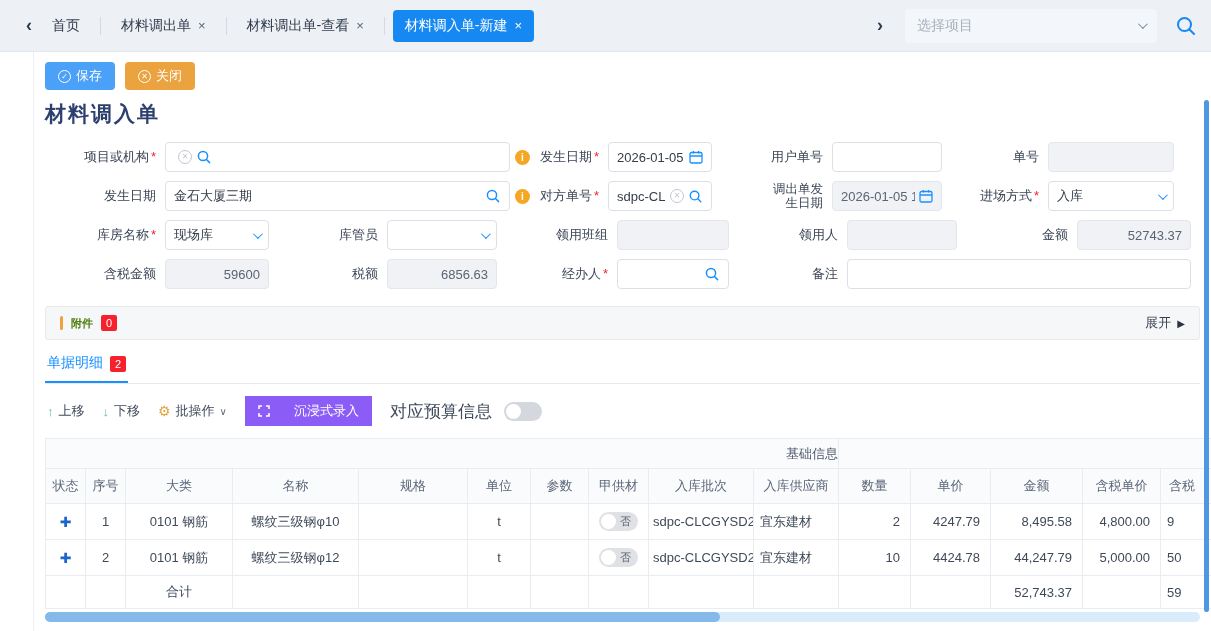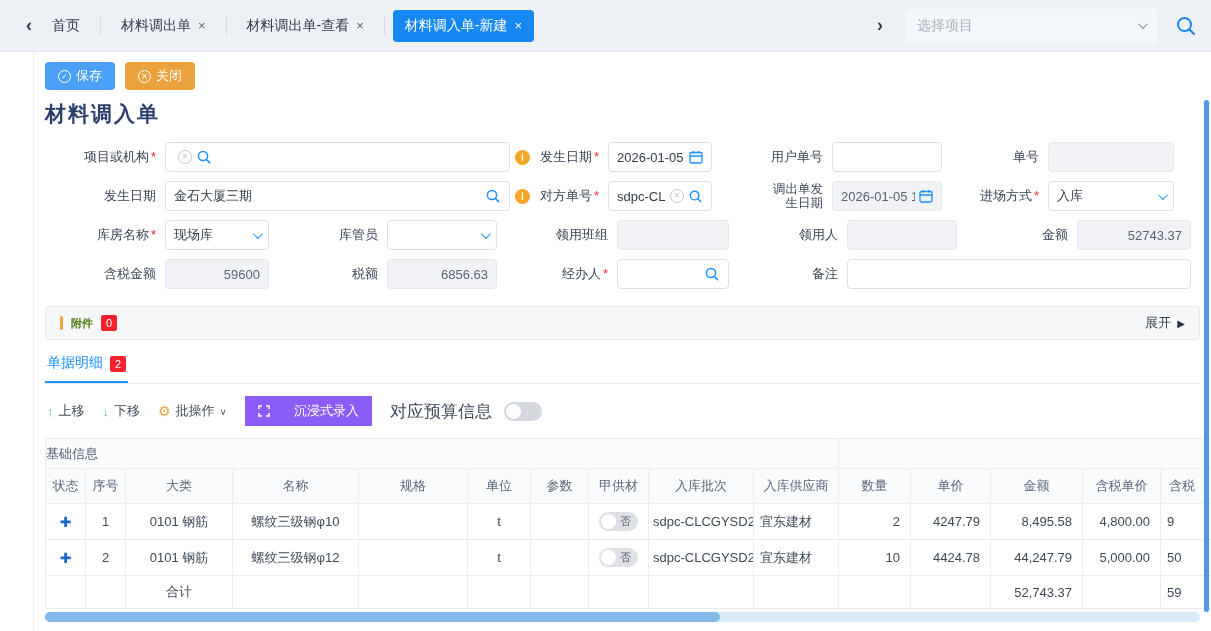--- a/index.html
+++ b/index.html
@@ -66,21 +66,21 @@
   .caret { color:#606b7d; font-size:10px; }
   .btn-immersive { background:#8b5cf6; color:#fff; border:none; border-radius:0; height:30px; padding:0 13px; font-size:13px; display:flex; align-items:center; gap:24px; cursor:pointer; font-family:inherit; }
   .toggle { width:38px; height:19px; border-radius:10px; background:#d4d7dd; position:relative; cursor:pointer; flex:none; }
   .toggle .knob { position:absolute; left:2px; top:2px; width:15px; height:15px; background:#fff; border-radius:50%; }
   .budget { display:flex; align-items:center; gap:12px; font-size:17px; color:#3f4a5a; }
 
   
   .table-wrap { width:1166px; overflow:hidden; }
   table.grid { border-collapse:collapse; table-layout:fixed; width:1225px; }
   table.grid th, table.grid td { border:1px solid #e9edf1; font-weight:normal; font-size:13px; overflow:hidden; white-space:nowrap; }
-  tr.group-row th { height:30px; background:#fafbfc; color:#4c576b; text-align:left; }
+  tr.group-row th { height:30px; background:#fafbfc; color:#4c576b; text-align:right; }
   tr.head-row th { height:35px; background:#fafbfc; color:#5c677a; text-align:center; }
   tr.head-row th.hleft { text-align:left; padding-left:8px; }
   tr.data-row td { height:36px; color:#3f4a58; background:#fff; }
   tr.total-row td { height:33px; color:#3f4a58; background:#fff; }
   .c-center { text-align:center; }
   .c-left { text-align:left; padding-left:6px;margin-left:45px; }
   .c-num { text-align:right; padding-right:10px; }
   .c-link { text-align:left; padding-left:4px; color:#3d9df2; cursor:pointer; }
   .plus { color:#1a66cc; font-weight:bold; font-size:14px; cursor:pointer; }
   .mini-toggle { display:inline-flex; align-items:center; width:39px; height:19px; border-radius:10px; background:#dfe1e5; position:relative; cursor:pointer; vertical-align:middle; }

